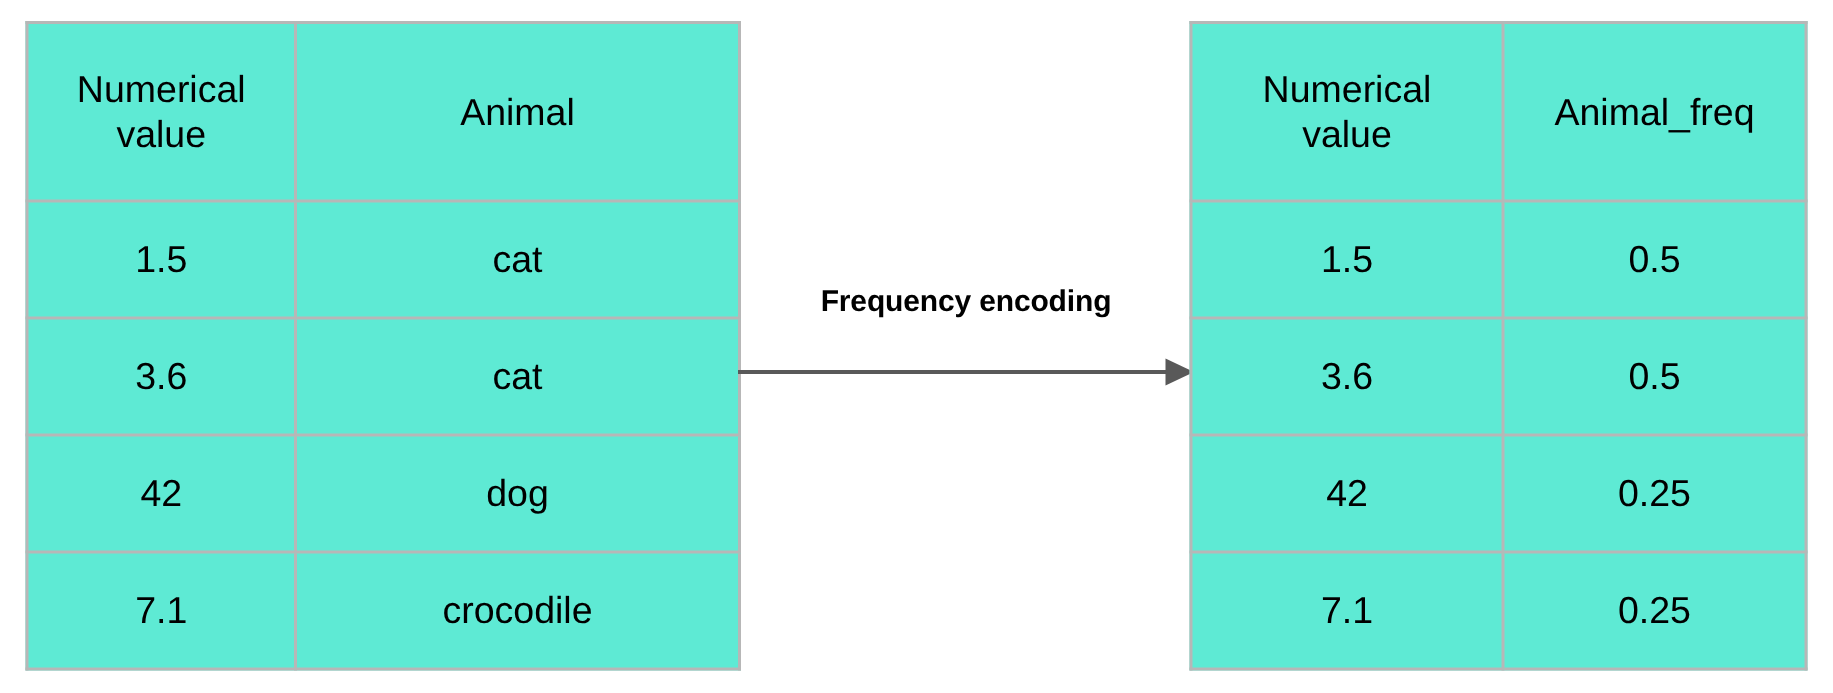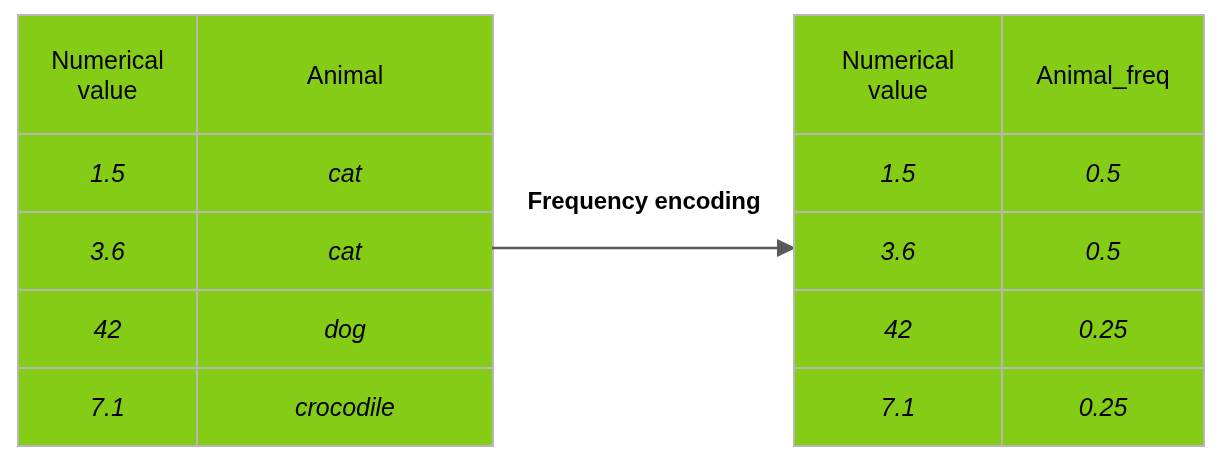--- a/index.html
+++ b/index.html
@@ -23,42 +23,42 @@
     top: 0;
     width: 1222px;
     height: 462px;
   }
 
   
   .tbl {
     position: absolute;
     border-collapse: collapse;
     table-layout: fixed;
-    background: #84cc16;
+    background: #5eead4;
   }
   .tbl td {
     border: 2px solid #b7b7b7;
     padding: 0;
     font-size: 25px;
     line-height: 30px;
     color: #000000;
     font-weight: normal;
     vertical-align: middle;
   }
 
   .tbl.left  { left: 17px;  top: 14px; width: 475px; }
   .tbl.right { left: 793px; top: 14px; width: 410px; }
 
   .tbl.left  col.c1 { width: 179px; }
   .tbl.left  col.c2 { width: 296px; }
   .tbl.right col.c1 { width: 208px; }
   .tbl.right col.c2 { width: 202px; }
 
   .hdr-row td { height: 117px; }
-  .data-row td { height: 76px; font-style: italic; }
+  .data-row td { height: 76px; }
 
   .cell-head {
     text-align: center;
     padding: 0 10px;
   }
   .cell-num {
     text-align: center;
     padding-bottom: 10px;
   }
   .cell-text {
@@ -80,21 +80,21 @@
     left: 0;
     top: 0;
     display: block;
   }
   .arrow-label {
     position: absolute;
     left: 0;
     top: 0;
     width: 312px;
     text-align: center;
-    font-size: 24px;
+    font-size: 20px;
     line-height: 30px;
     font-weight: bold;
     color: #000000;
     letter-spacing: -0.1px;
     white-space: nowrap;
   }
 </style>
 </head>
 <body>
 

